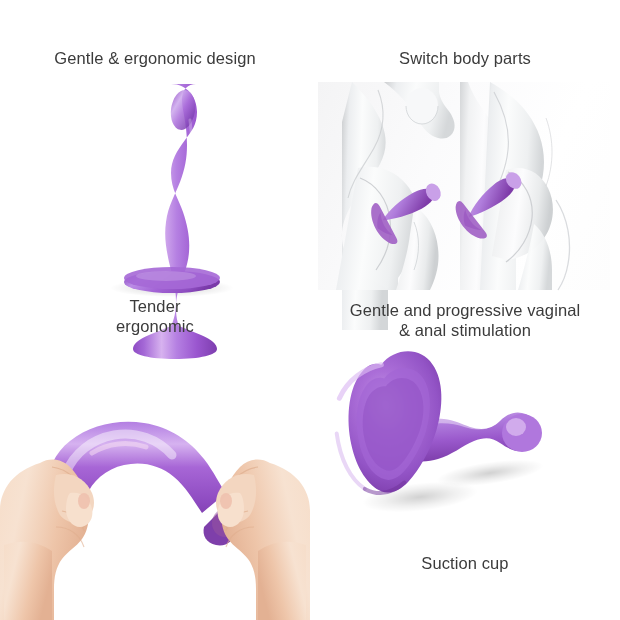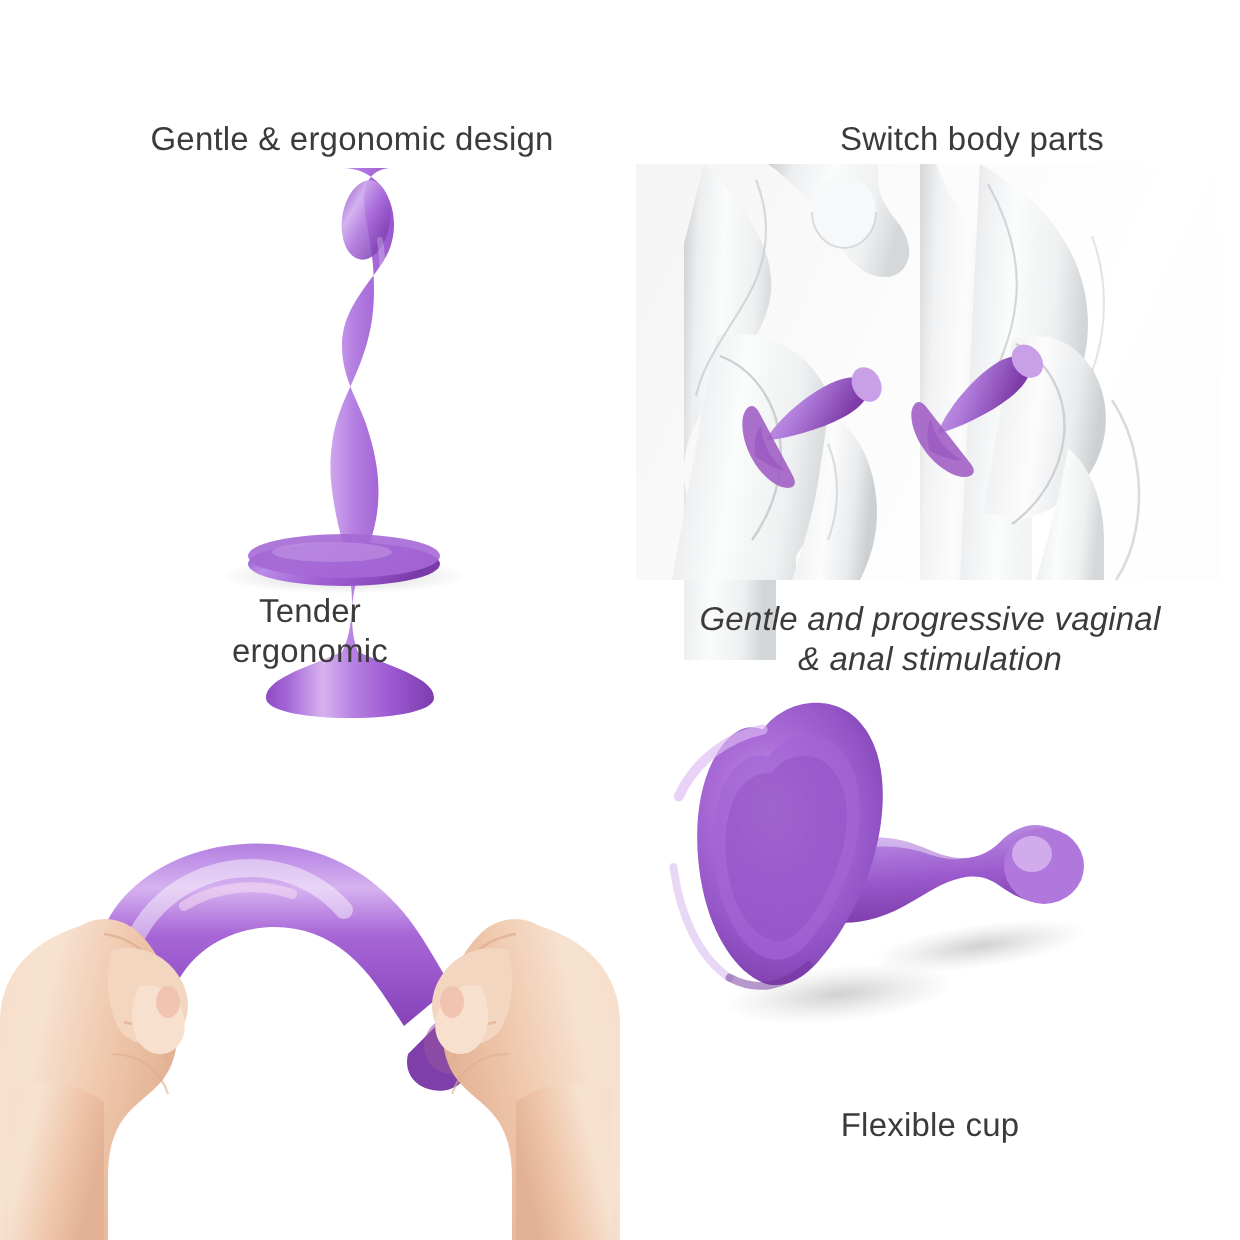--- a/index.html
+++ b/index.html
@@ -23,31 +23,31 @@
     letter-spacing:0.1px;
     font-weight:400;
     white-space:pre-line;
   }
   
   #q-tl{left:0;top:0;width:310px;height:345px;}
   #q-tr{left:310px;top:0;width:310px;height:345px;}
   #q-bl{left:0;top:345px;width:310px;height:275px;}
   #q-br{left:310px;top:345px;width:310px;height:275px;}
 
-  .cap-top{top:60px;padding-left:21px;}
+  .cap-top{top:48px;}
   .art{position:absolute;left:0;top:0;width:100%;height:100%;}
   svg{display:block;overflow:visible;}
 
   
   .bodypanel{
     position:absolute;left:8px;top:82px;width:292px;height:208px;
     background:linear-gradient(115deg,#f4f4f5 0%,#fbfbfc 38%,#ffffff 70%,#fdfdfd 100%);
   }
   .cap-tl-bottom{top:296px;}
-  .cap-tr-bottom{top:300px;font-style:italic;}
+  .cap-tr-bottom{top:300px;}
   .cap-bl-bottom{top:208px;}
   .cap-br-bottom{top:208px;}
 </style>
 </head>
 <body>
 
 <div class="sheet">
 
   <div class="cell" id="q-tl">
 
@@ -407,16 +407,16 @@
                    c 7 -6 13 -6 18 -5 z" fill="#8e4dc0" opacity="0.45"></path>
 
           <path d="M40 42 c 12 -16 30 -24 48 -24" stroke="#dbbaf2" stroke-width="5" fill="none" stroke-linecap="round" opacity="0.65"></path>
           <path d="M30 76 c -2 26 4 48 16 60" stroke="#cfa6ec" stroke-width="4" fill="none" stroke-linecap="round" opacity="0.45"></path>
 
           <path d="M46 136 c 12 10 26 10 40 2" stroke="#6f3199" stroke-width="4" fill="none" stroke-linecap="round" opacity="0.5"></path>
         </g>
       </svg>
     </div>
 
-    <div class="caption cap-br-bottom">Flexible cup</div>
+    <div class="caption cap-br-bottom">Suction cup</div>
   </div>
 
 </div>
 
 </body></html>

